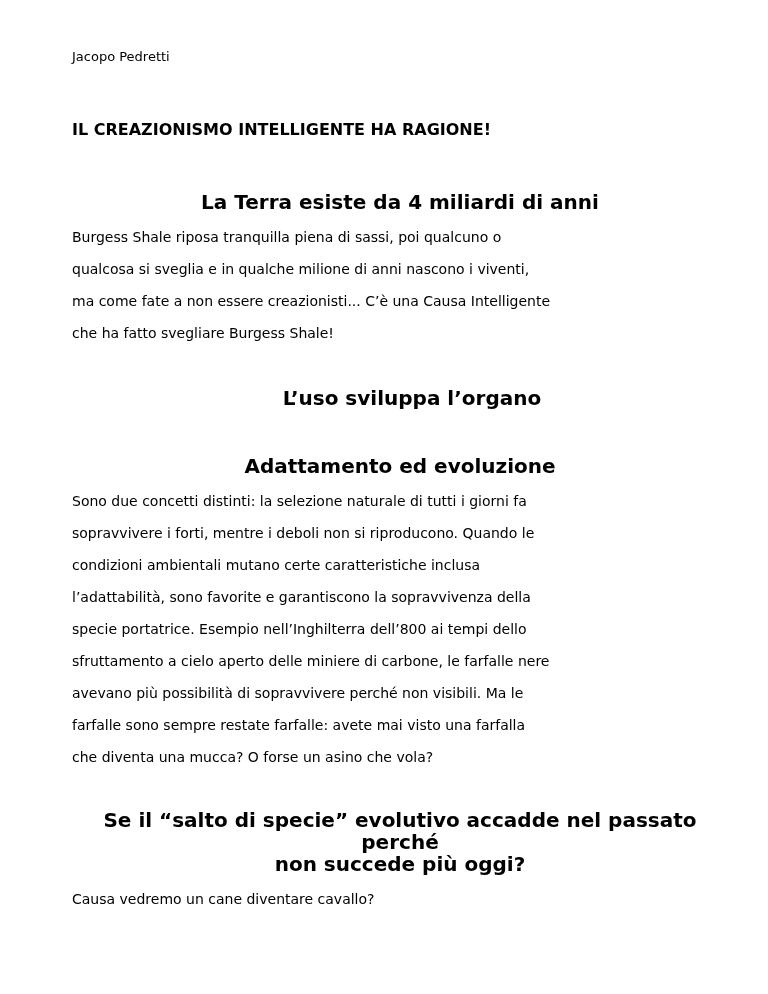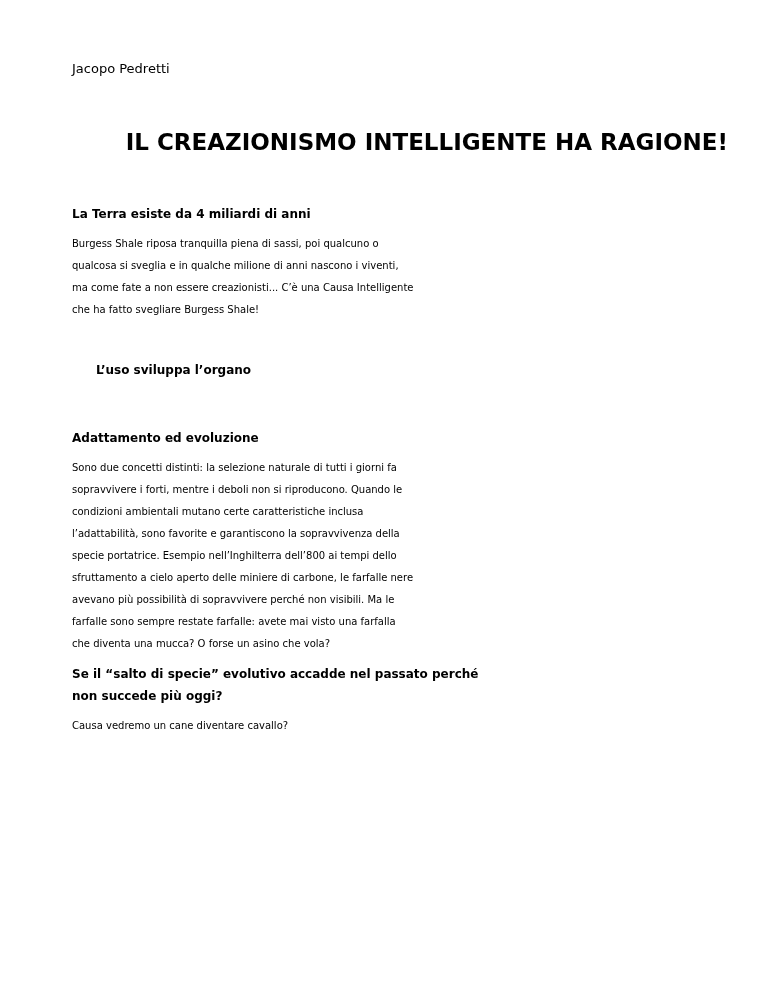--- a/index.html
+++ b/index.html
@@ -7,55 +7,55 @@
     padding: 0;
     background: #ffffff;
   }
   .page {
     position: relative;
     width: 768px;
     height: 994px;
     background: #ffffff;
     overflow: hidden;
     box-sizing: border-box;
-    padding: 60px 40px 0 72px;
+    padding: 48px 40px 0 72px;
     font-family: "DejaVu Sans", "Liberation Sans", sans-serif;
     color: #000000;
   }
   .byline {
     font-size: 13px;
     line-height: 17px;
     color: #000000;
   }
   .doc-title {
     margin: 54px 0 0 0;
-    font-size: 23px;
+    font-size: 16px;
     font-weight: bold;
     line-height: 22px;
     white-space: pre-line;
-    text-align: right;
   }
   section { margin: 0; padding: 0; }
   .section-heading {
     margin: 0;
-    font-size: 12px;
+    font-size: 20px;
     font-weight: bold;
     line-height: 22px;
     white-space: pre-line;
+    text-align: center;
   }
   .section-body {
     margin: 8px 0 0 0;
-    font-size: 10px;
-    line-height: 22px;
+    font-size: 14px;
+    line-height: 32px;
     white-space: pre-line;
   }
   .s1 { margin-top: 50px; }
   .s2 { margin-top: 38px; margin-left: 24px; }
   .s3 { margin-top: 46px; }
-  .s4 { margin-top: 8px; }
+  .s4 { margin-top: 36px; }
 </style>
 </head>
 <body>
 
 <div class="page">
 
   <div class="byline">Jacopo Pedretti</div>
 
   <h1 class="doc-title">IL CREAZIONISMO INTELLIGENTE HA RAGIONE!</h1>
 

